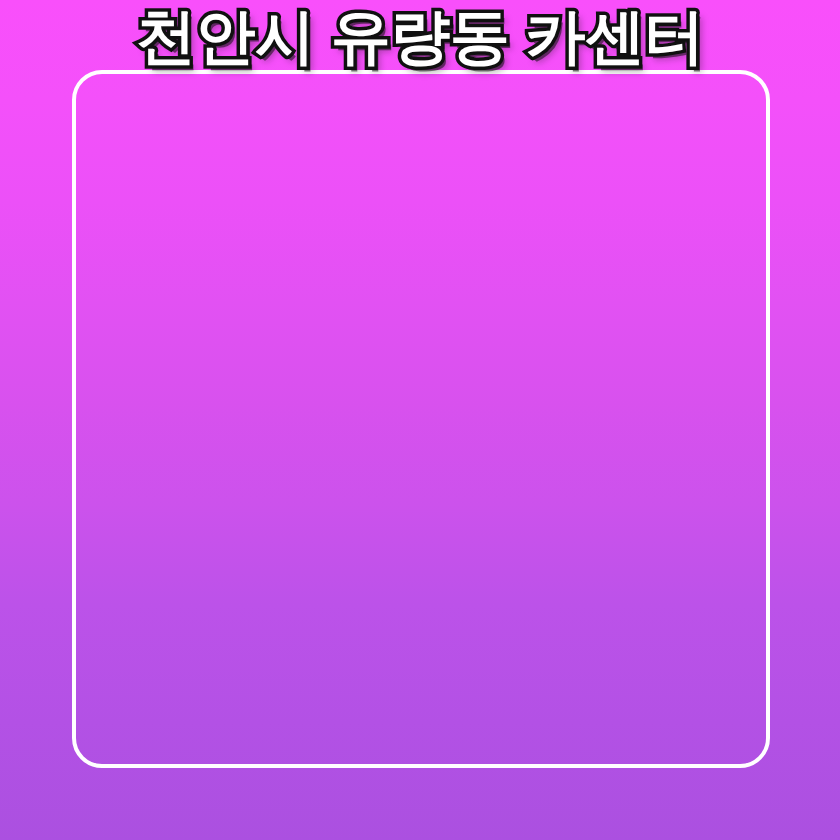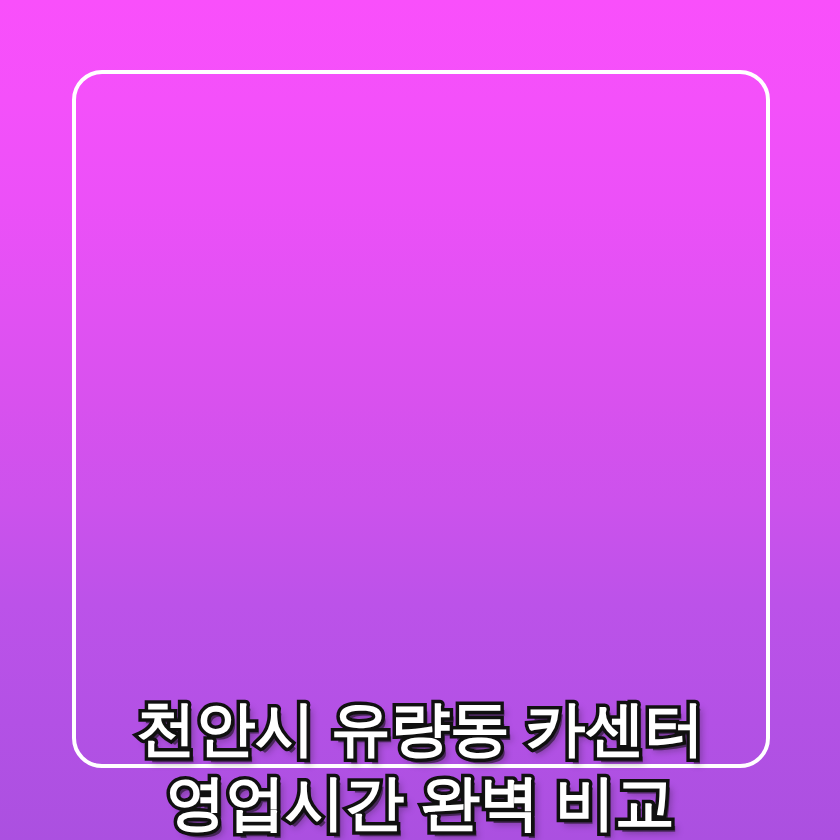--- a/index.html
+++ b/index.html
@@ -50,22 +50,22 @@
   
   #title-block {
     position: absolute;
     left: 0;
     top: 0;
     width: 840px;
     height: 840px;
     display: flex;
     flex-direction: column;
     align-items: center;
-    justify-content: flex-end;
-    gap: 0px;
+    justify-content: space-between;
+    gap: 16px;
   }
 
   .title-line {
     display: block;
     width: 100%;
     text-align: center;
     font-family: "Liberation Sans", "DejaVu Sans", sans-serif;
     font-size: 60px;
     font-weight: 700;
     line-height: 74px;
@@ -82,16 +82,15 @@
 </style>
 </head>
 <body>
 
 <div id="thumbnail-card">
 
   <div id="inner-frame"></div>
 
   <div id="title-block">
     <span class="title-line">천안시 유량동 카센터</span>
-    <span class="title-line">영업시간 완벽 비교</span>
   </div>
 
 </div>
 
 </body></html>

